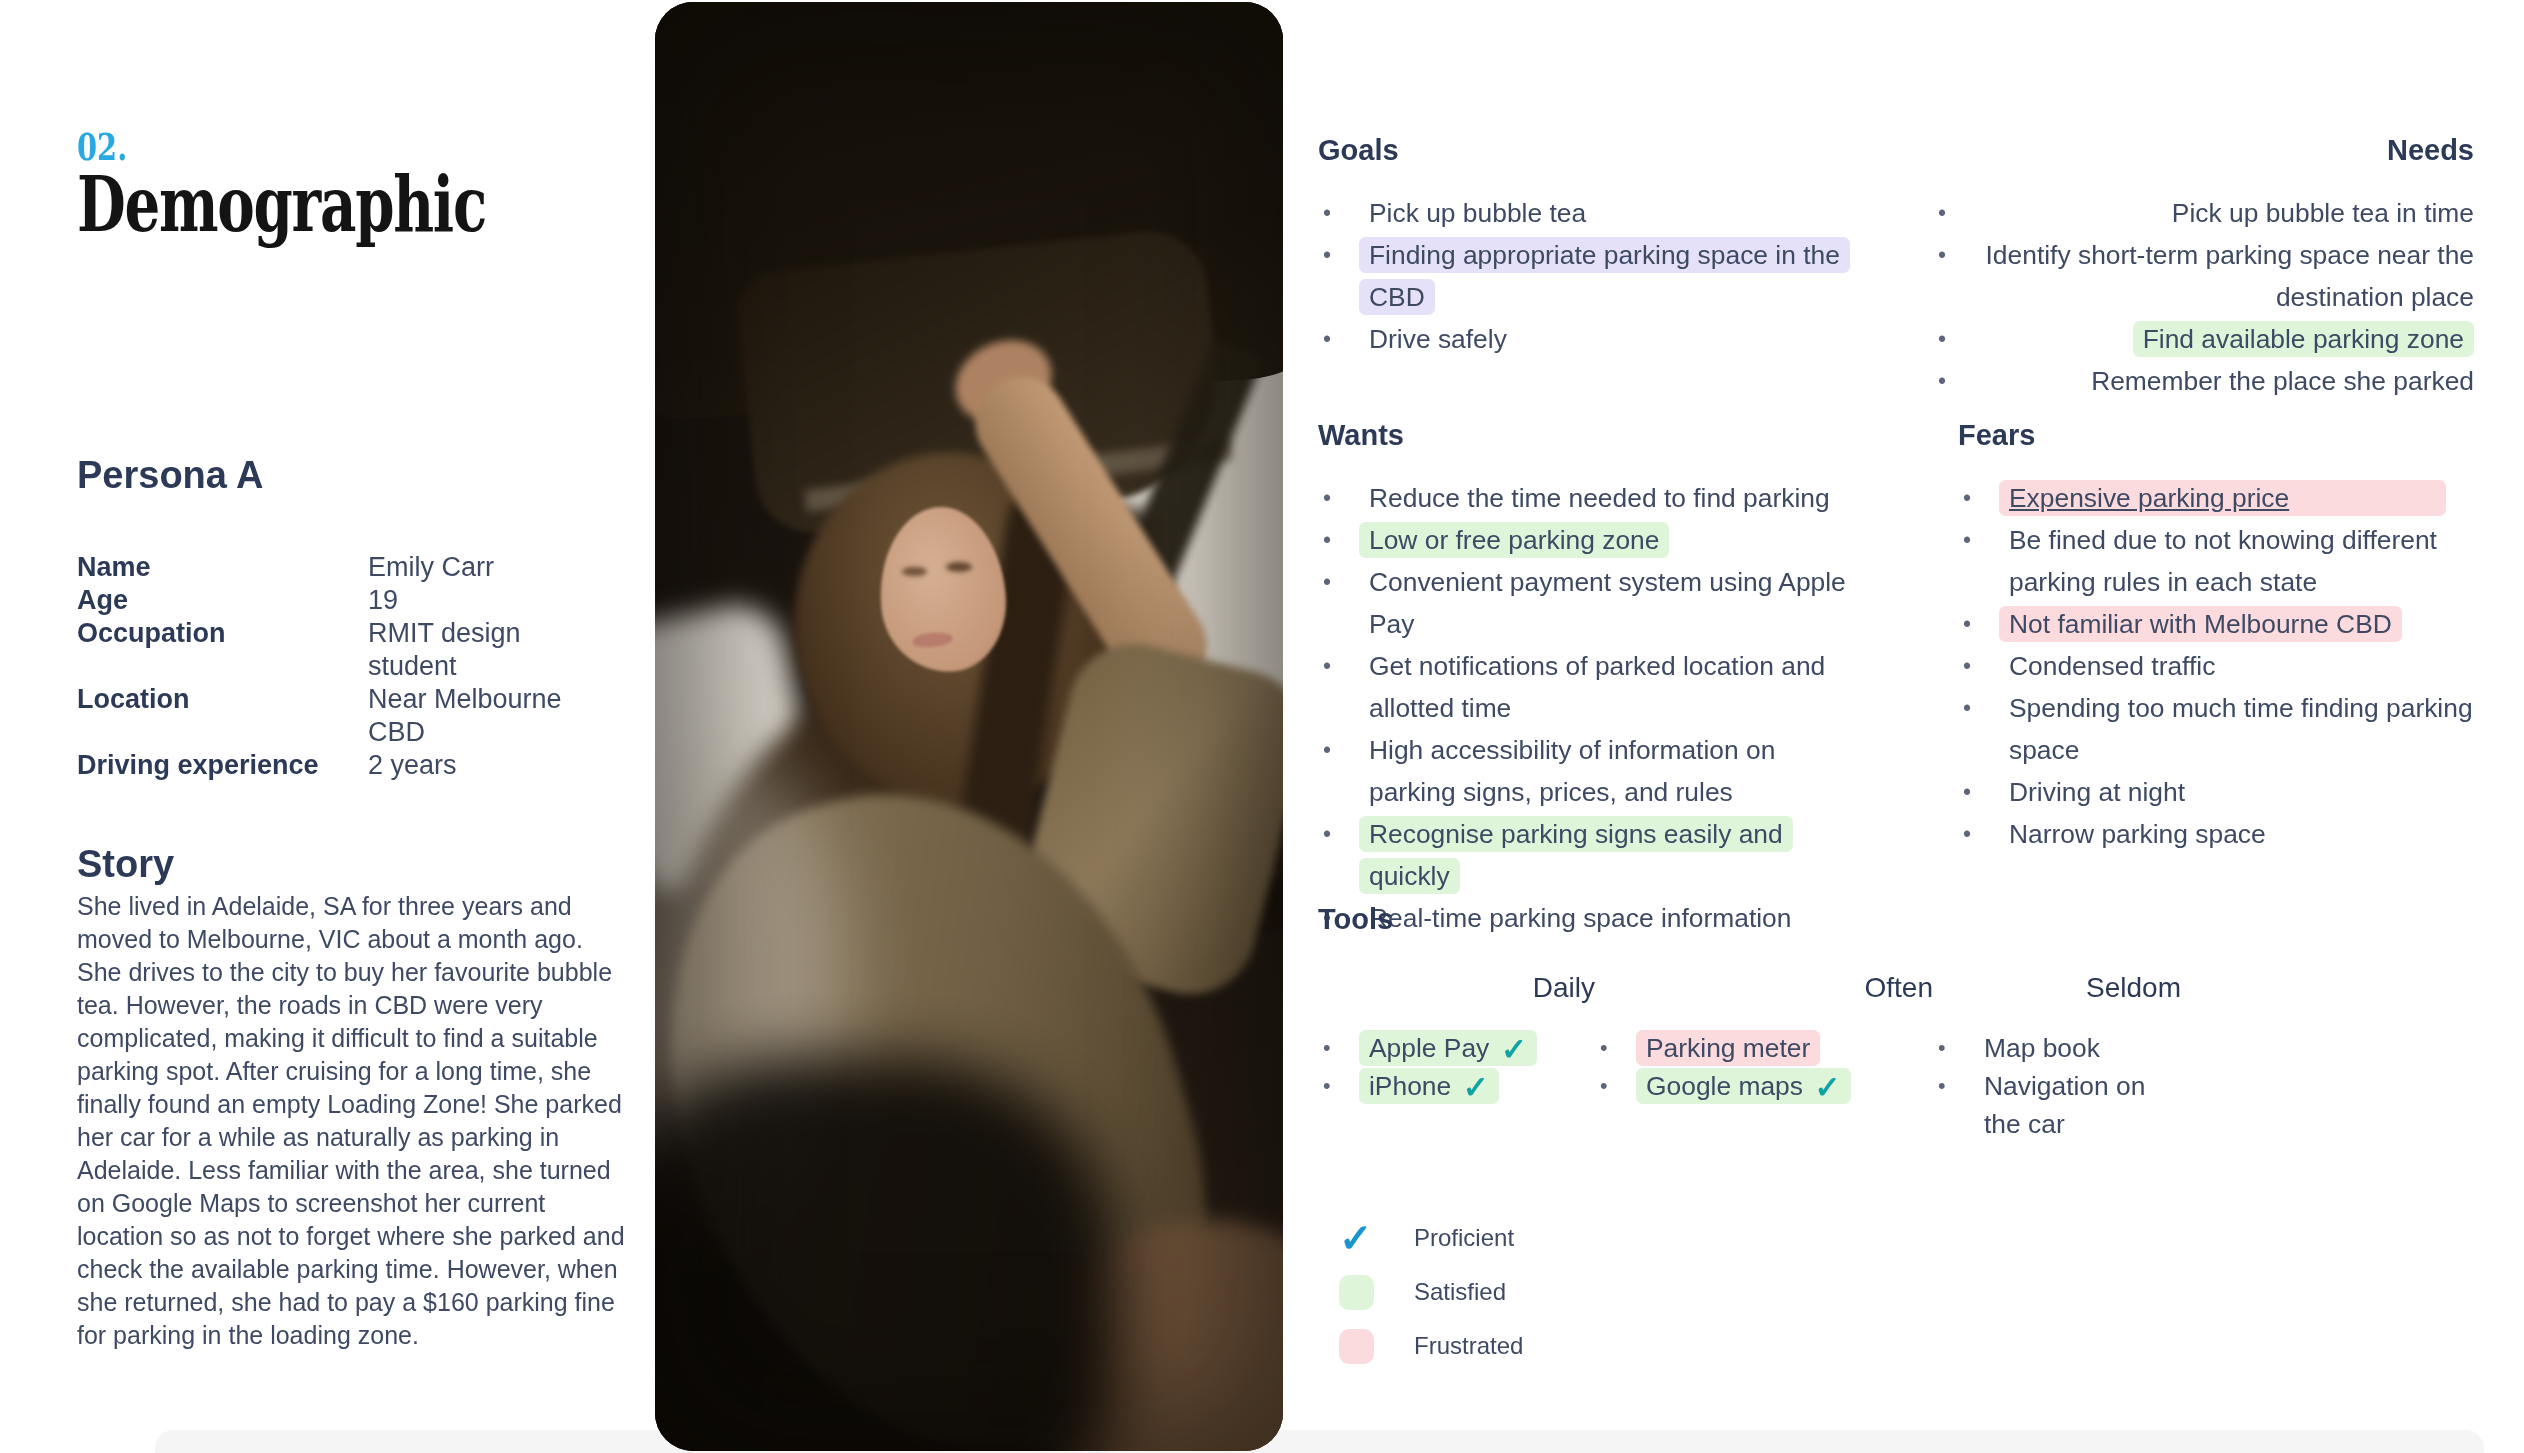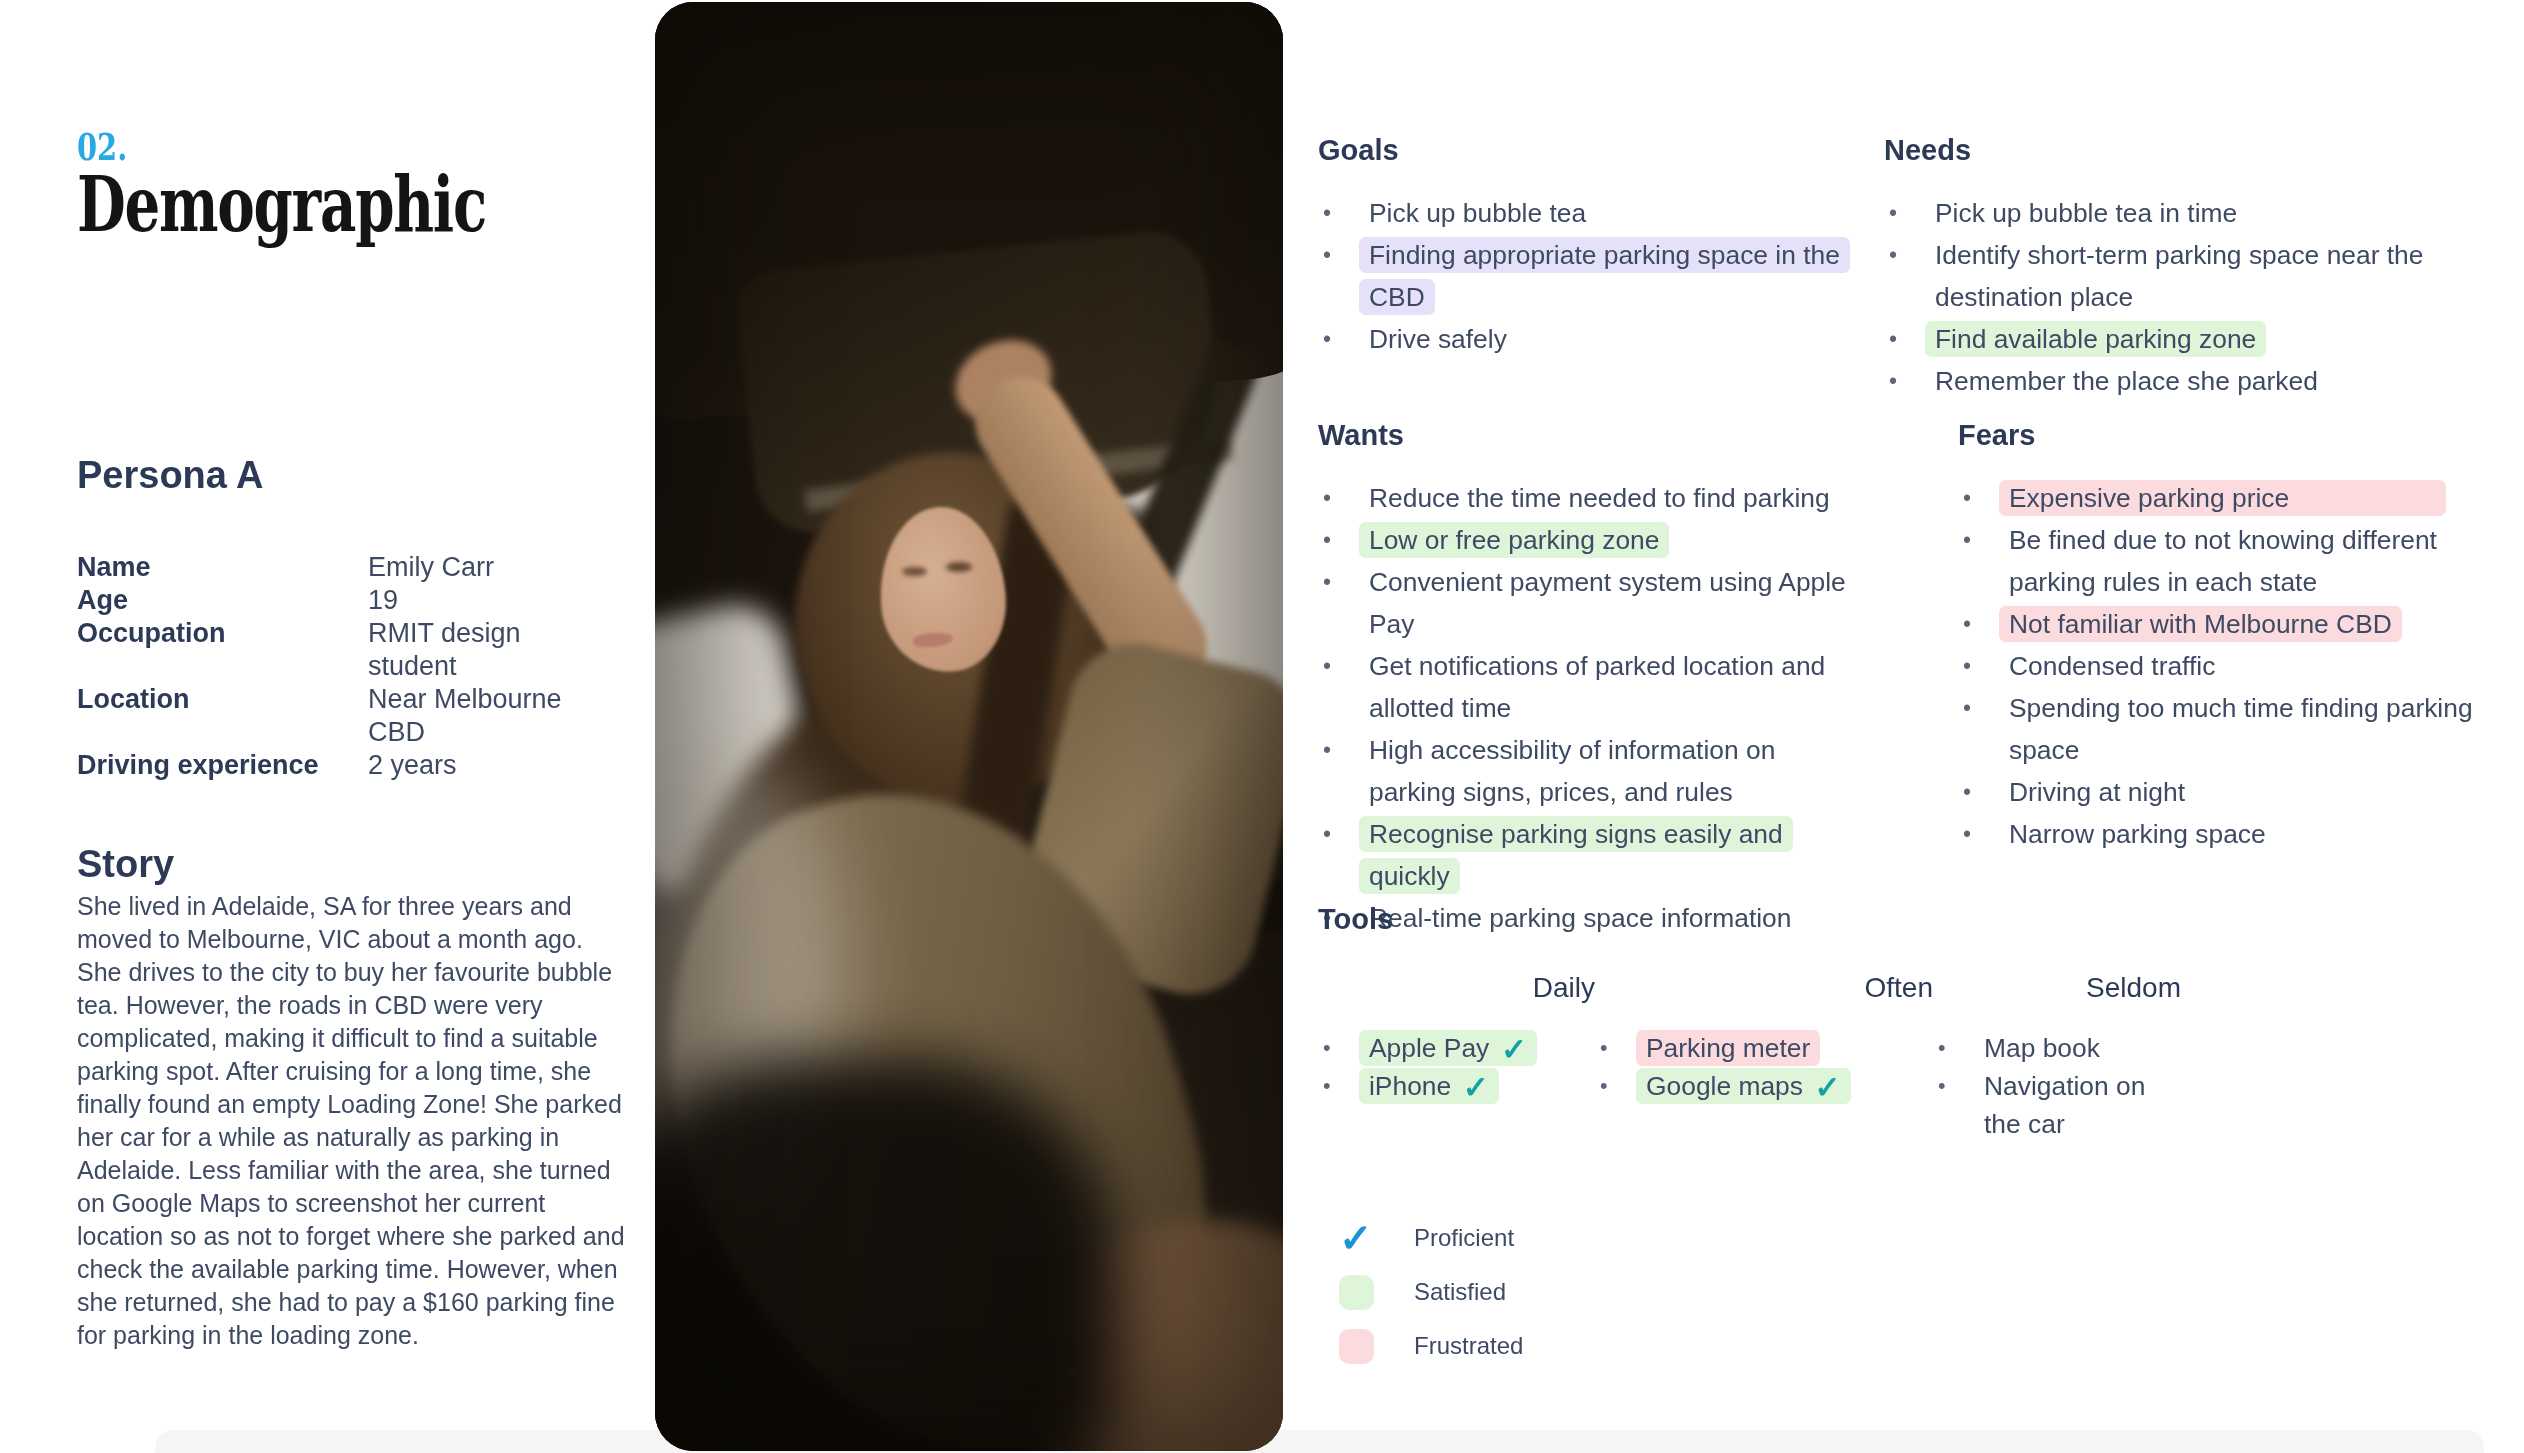--- a/index.html
+++ b/index.html
@@ -38,34 +38,34 @@
   .details dt{font-weight:bold;color:var(--heading);}
   .details dd{margin:0;color:var(--text);}
   .story-head{position:absolute;left:77px;top:843px;font-size:38px;font-weight:bold;
               color:var(--heading);margin:0;}
   .story-text{position:absolute;left:77px;top:890px;width:551px;margin:0;
               font-size:25px;line-height:33px;color:var(--text);}
 
   
   .list-sec{position:absolute;}
   .sec-goals{left:1318px;top:134px;width:528px;}
-  .sec-needs{left:1884px;top:134px;width:541px;}
+  .sec-needs{left:1933px;top:134px;width:541px;text-align:right;}
   .sec-wants{left:1318px;top:419px;width:528px;}
   .sec-fears{left:1958px;top:419px;width:541px;}
   .list-head{font-size:29px;font-weight:bold;color:var(--heading);margin:0 0 25px 0;}
   ul.items{margin:0;padding:0;list-style:none;font-size:26.4px;line-height:42px;color:var(--text);}
   ul.items li{position:relative;padding-left:51px;}
   ul.items li::before{content:"•";position:absolute;left:5px;top:0;
                       color:var(--bullet);font-size:23px;}
   .hl{border-radius:6.6px;padding:3.3px 10px;margin-left:-10px;
       box-decoration-break:clone;-webkit-box-decoration-break:clone;}
   .hl.lav{background:var(--hl-lavender);}
   .hl.green{background:var(--hl-green);}
   .hl.pink{background:var(--hl-pink);}
-  .hl.wide{padding-right:157px;}
+  .hl.wide{padding-right:157px;text-decoration:underline;}
 
   
   .tools{position:absolute;left:1318px;top:903px;width:990px;}
   .tools-cols{display:flex;margin-top:36px;}
   .tool-col-daily{width:277px;}
   .tool-col-often{width:338px;}
   .tool-col-seldom{width:248px;}
   .tool-col-head{font-size:28px;color:var(--heading);margin:0 0 25px 5px;font-weight:400;text-align:right;}
   ul.tool-items{margin:0;padding:0;list-style:none;font-size:26.4px;line-height:38px;color:var(--text);}
   ul.tool-items li{position:relative;padding-left:51px;}

